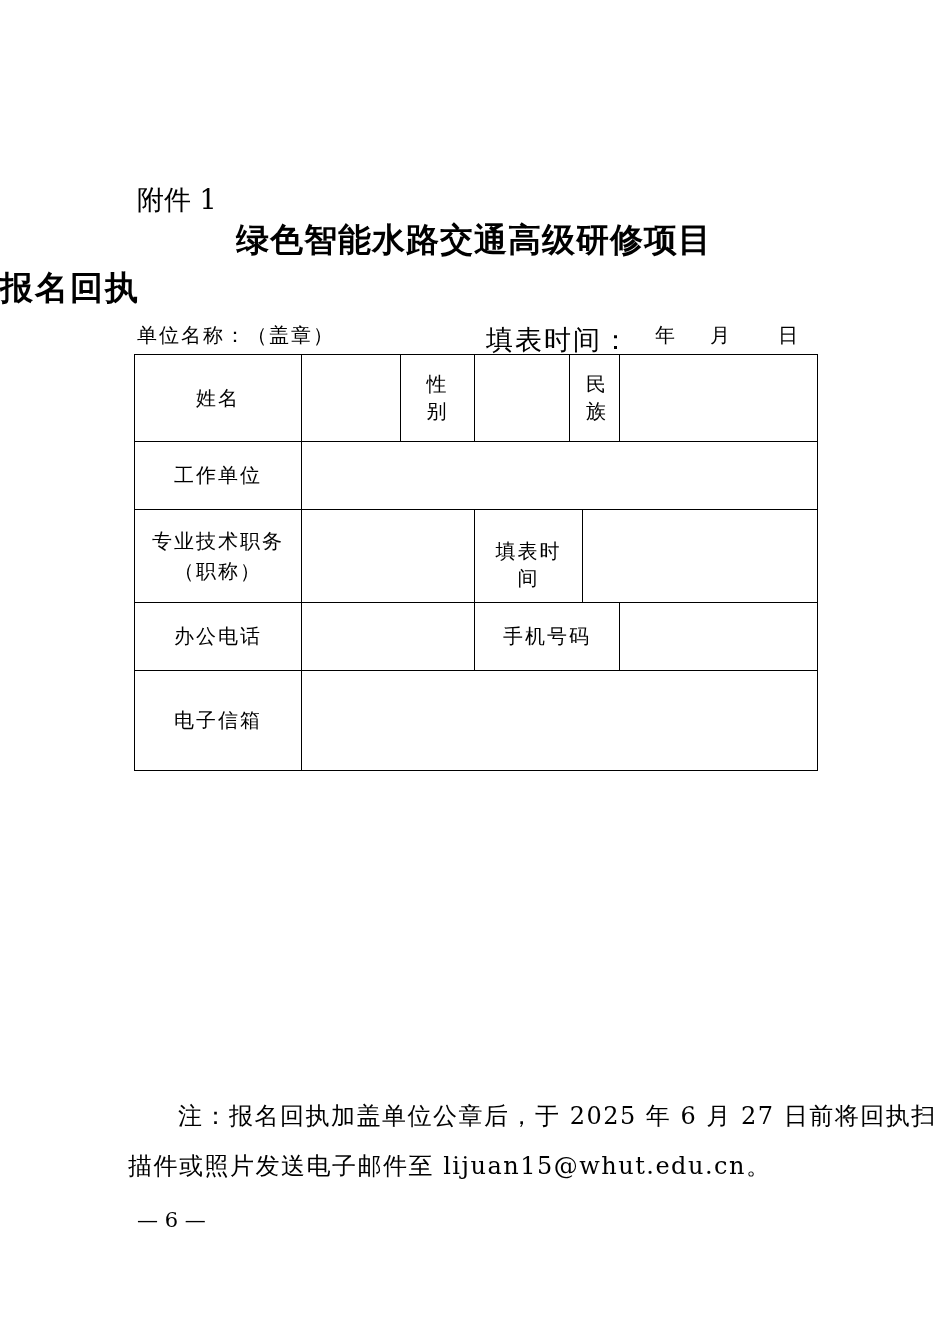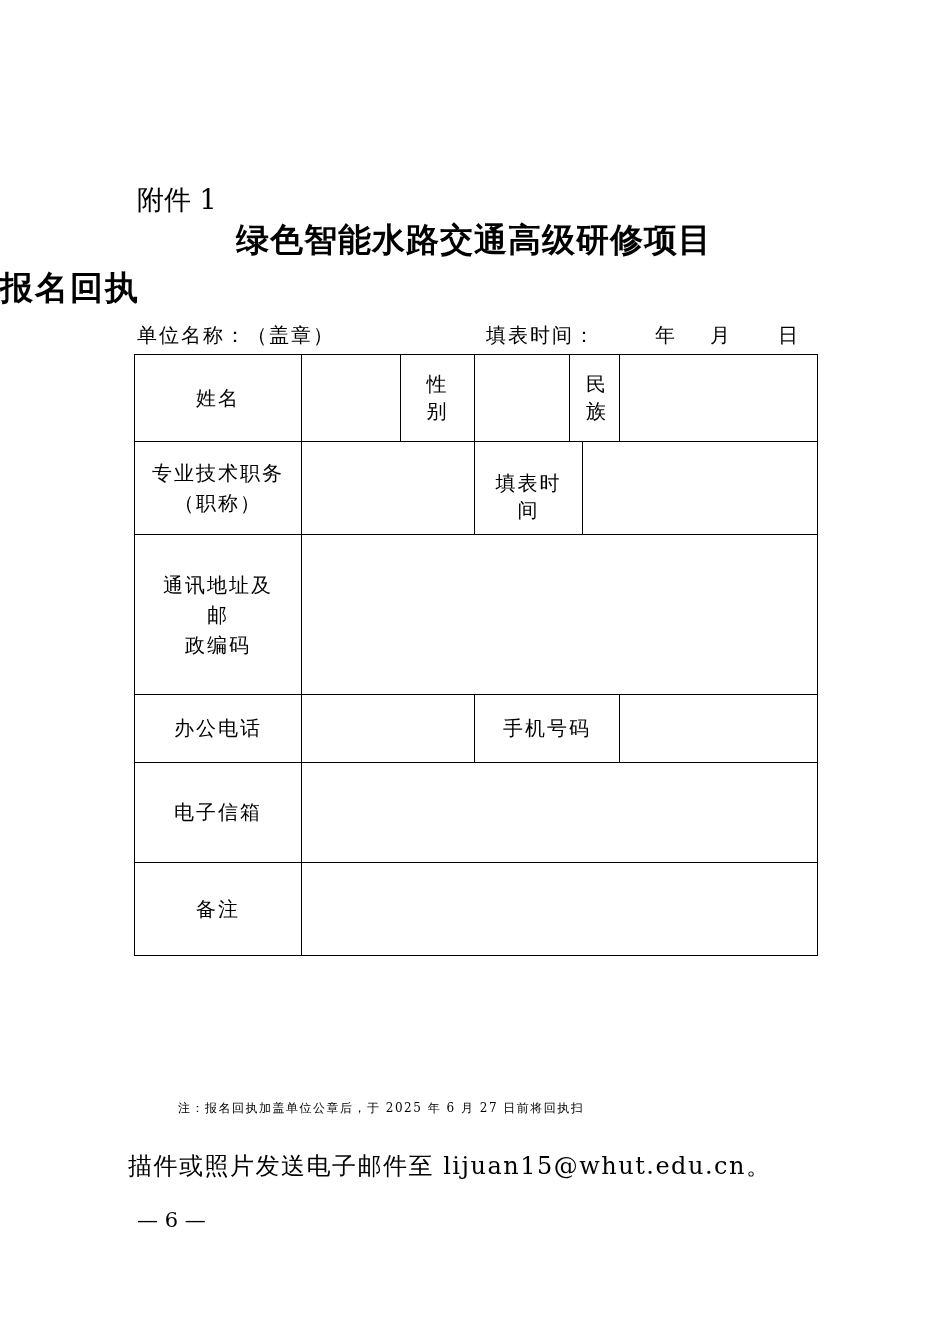--- a/index.html
+++ b/index.html
@@ -1,26 +1,26 @@
 <!DOCTYPE html>
 <html><head>
 <meta charset="utf-8">
 <style>
   html, body { margin:0; padding:0; background:#ffffff; }
   body { width:946px; height:1336px; position:relative; font-family:"DejaVu Serif", serif; color:#000; overflow:hidden; }
   .attach { position:absolute; left:137px; top:182px; font-size:27px; }
   .title1 { position:absolute; left:0; width:900px; top:218px; text-align:center; font-size:33px; font-weight:bold; letter-spacing:1px;margin-left:24px; }
   .title2 { position:absolute; left:0; width:900px; top:266px; text-align:left; font-size:33px; font-weight:bold; letter-spacing:2px; }
   .meta-left { position:absolute; left:137px; top:322px; font-size:20px; letter-spacing:2px; }
-  .meta-right { position:absolute; left:486px; top:322px; font-size:20px; letter-spacing:2px;text-align:right; }
+  .meta-right { position:absolute; left:486px; top:322px; font-size:27px; letter-spacing:2px;text-align:right; }
   .meta-date { position:absolute; top:322px; font-size:20px; }
   table.form { position:absolute; left:134px; top:354px; width:683px; border-collapse:collapse; table-layout:fixed; }
   table.form td { border:1.3px solid #000; font-size:20px; text-align:center; padding:16px; letter-spacing:2px; }
   .lbl { line-height:30px;margin-top:28px; }
-  .note1 { position:absolute; left:178px; top:1100px; font-size:12px; letter-spacing:1.5px; }
+  .note1 { position:absolute; left:178px; top:1100px; font-size:24px; letter-spacing:1.5px; }
   .note2 { position:absolute; left:128px; top:1150px; font-size:24px; letter-spacing:1.5px; }
   .pageno { position:absolute; left:137px; top:1208px; font-size:21px; }
 </style>
 </head>
 <body>
 
 <div class="attach">附件 1</div>
 <div class="title1">绿色智能水路交通高级研修项目</div>
 <div class="title2">报名回执</div>
 
@@ -43,48 +43,41 @@
   </colgroup>
   <tbody>
       <tr style="height:70px">
     <td>姓名</td>
     <td></td>
     <td>性别</td>
     <td colspan="1"></td>
     <td colspan="2" style="width:auto">民族</td>
     <td colspan="2"></td>
   </tr>
+  <tr style="height:68px">
+    <td>工作单位</td>
+    <td colspan="7"></td>
+  </tr>
   <tr style="height:81px">
     <td class="lbl">
       <div>专业技术职务</div>
       <div>（职称）</div>
     </td>
     <td colspan="2"></td>
     <td colspan="2" style="vertical-align:bottom;padding-bottom:10px">填表时间</td>
     <td colspan="3"></td>
-  </tr>
-  <tr style="height:160px">
-    <td class="lbl">
-      <div>通讯地址及 邮</div>
-      <div>政编码</div>
-    </td>
-    <td colspan="7"></td>
   </tr>
   <tr style="height:68px">
     <td>办公电话</td>
     <td colspan="2"></td>
     <td colspan="3">手机号码</td>
     <td colspan="2"></td>
   </tr>
   <tr style="height:100px">
     <td>电子信箱</td>
     <td colspan="7"></td>
   </tr>
-  <tr style="height:93px">
-    <td>备注</td>
-    <td colspan="7"></td>
-  </tr>
 </tbody>
   </table>
 
 <div class="note1">注：报名回执加盖单位公章后，于 2025 年 6 月 27 日前将回执扫</div>
 <div class="note2">描件或照片发送电子邮件至 lijuan15@whut.edu.cn。</div>
 <div class="pageno">— 6 —</div>
 
 </body></html>

